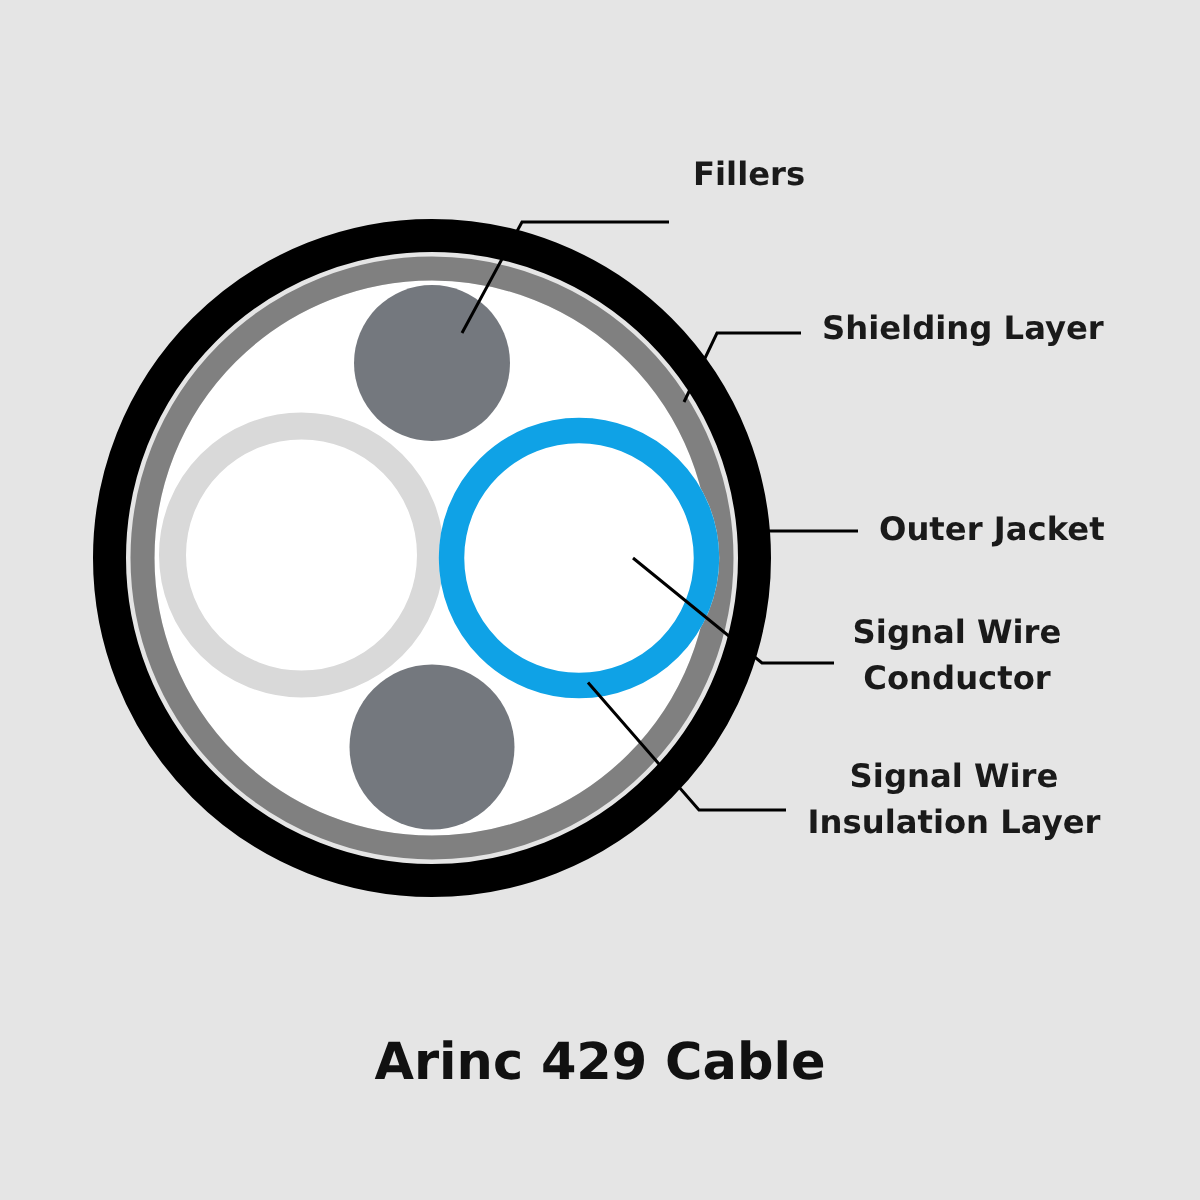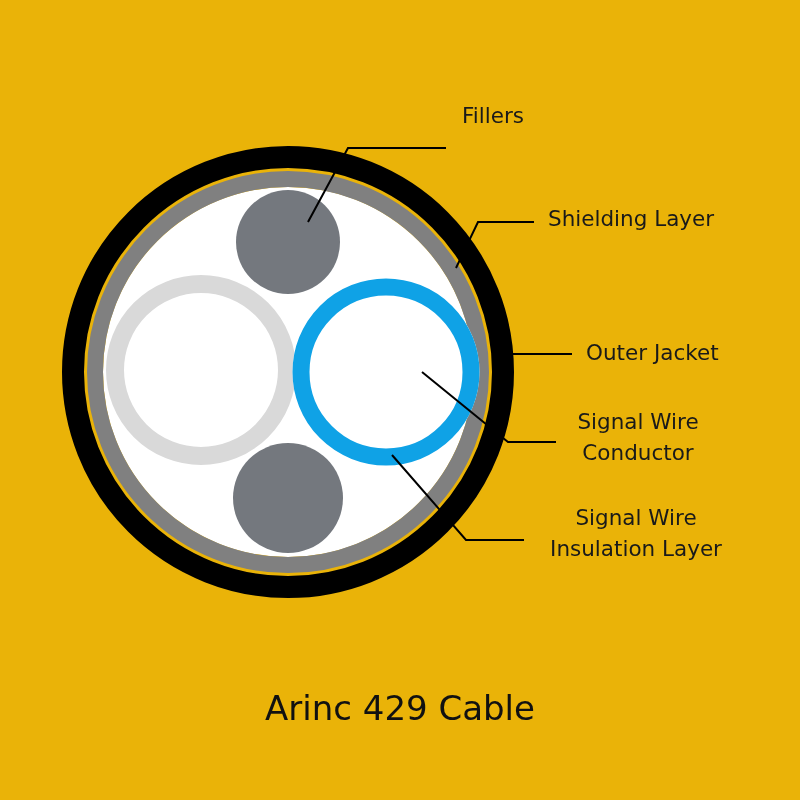--- a/index.html
+++ b/index.html
@@ -45,21 +45,21 @@
     font-family: "DejaVu Sans", "Liberation Sans", sans-serif;
     font-size: 34px;
     fill: #111111;
     text-anchor: middle;
     dominant-baseline: middle;
   }
 </style>
 </head>
 <body style="background: rgb(255, 255, 255);">
 
-<div id="diagram-root" style="background: #eab308;">
+<div id="diagram-root" style="background: #e5e5e5; font-weight: bold;">
   <svg id="cable-svg" viewBox="0 0 800 800" xmlns="http://www.w3.org/2000/svg">
 
     <g>
 
       <circle id="core-fill" cx="288" cy="372" r="185" fill="#ffffff"></circle>
 
       <circle id="shielding-ring" fill="none" cx="288" cy="372" r="193" stroke="#808080" stroke-width="16"></circle>
 
       <circle id="jacket-ring" fill="none" cx="288" cy="372" r="215" stroke="#000000" stroke-width="22"></circle>
 

